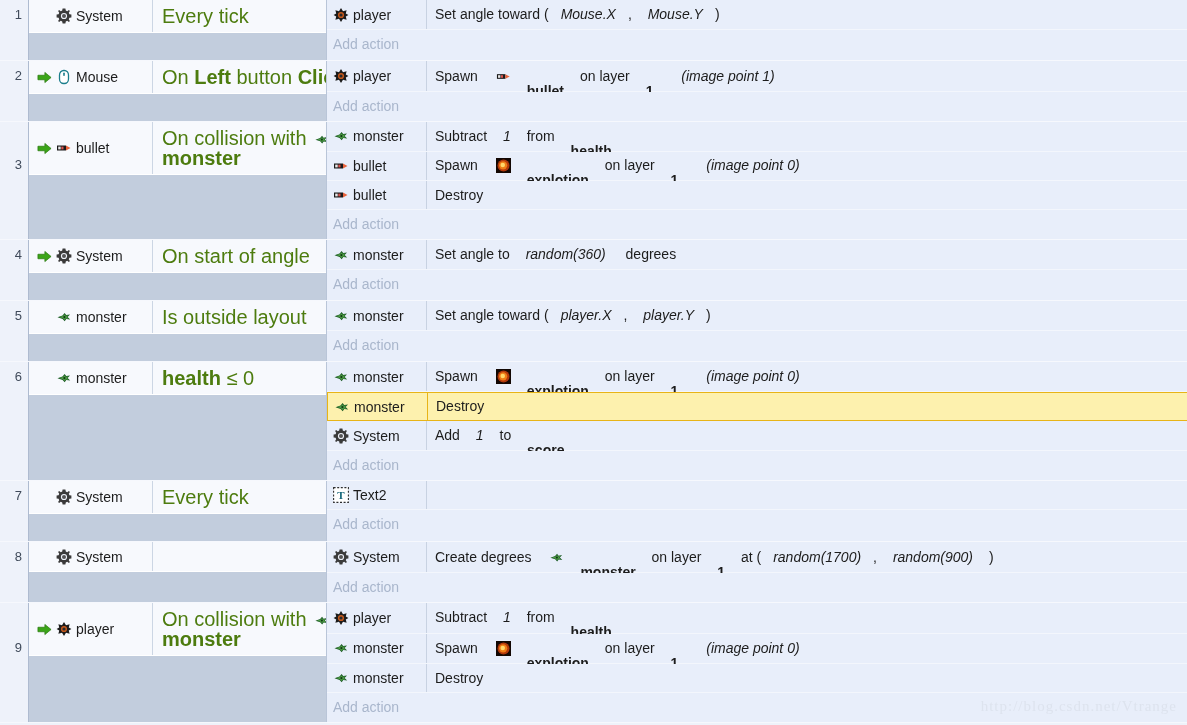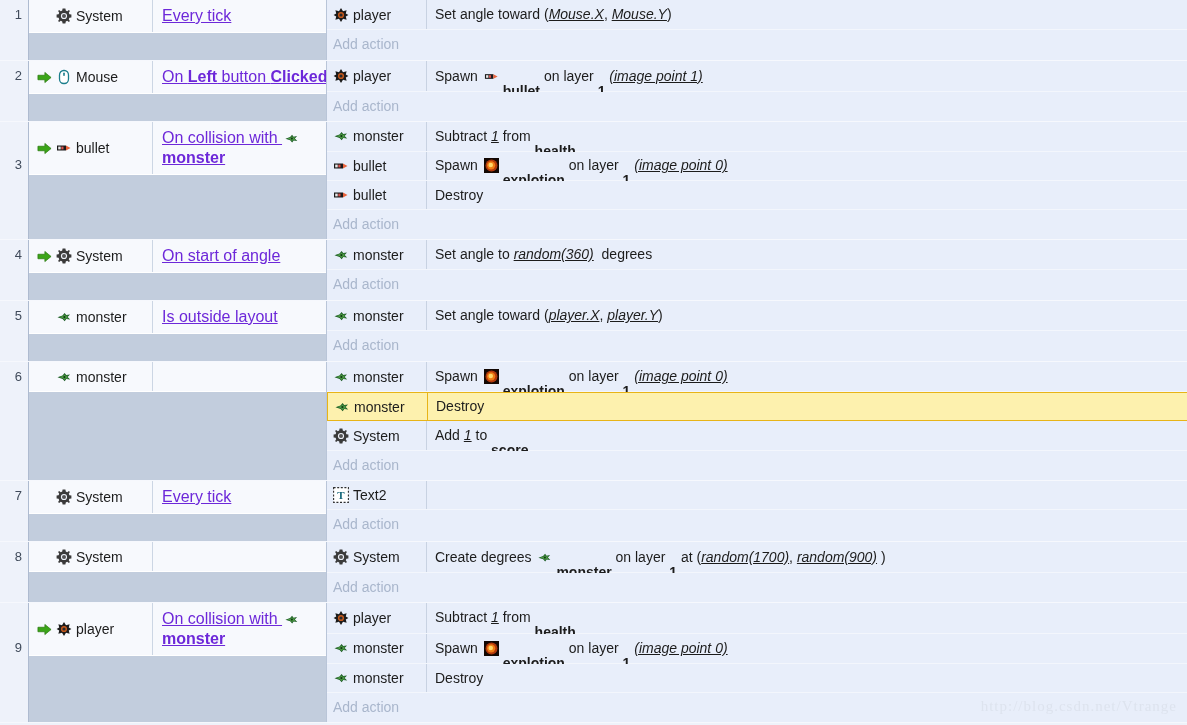--- a/index.html
+++ b/index.html
@@ -65,25 +65,24 @@
     gap: 4px;
     padding: 5px 4px 5px 8px;
     font-size: 14px;
     color: #1c1c1c;
     border-right: 1px solid #ccd6e4;
     justify-content: flex-start;
   }
   .cond-text {
     flex: 1 1 auto;
     padding: 6px 8px 6px 9px;
-    font-size: 16px;
-    color: #6d28d9;
+    font-size: 20px;
+    color: #4d7c0f;
     line-height: 20px;
     word-wrap: break-word;
-    text-decoration: underline;
   }
   .cond-filler { flex: 1 1 auto; background: #c2cddd; }
 
   
   .act-col {
     flex: 1 1 auto;
     min-width: 0;
     display: flex;
     flex-direction: column;
     background: #e8eefa;
@@ -115,35 +114,36 @@
   .act-row.highlight .act-obj { border-right: 1px solid #e8b417; }
   .act-text {
     flex: 1 1 auto;
     padding: 5px 8px;
     font-size: 14px;
     color: #1c1c1c;
     line-height: 19px;
     white-space: nowrap;
     display: flex;
     align-items: center;
+    gap: 12px;
   }
   .addaction {
     padding: 6px 8px 8px 6px;
     font-size: 14px;
     color: #a9b6cc;
     background: #e8eefa;
     min-height: 29px;
     display: flex;
     align-items: center;
   }
   .act-spacer { flex: 1 1 auto; background: #e8eefa; }
 
   
   .b  { font-weight: bold; margin-top: 30px; }
-  .i  { font-style: italic; text-decoration: underline; }
+  .i  { font-style: italic; }
   .pl { white-space: pre; }
 
   
   .ico { display: inline-block; flex: 0 0 auto; line-height: 0; vertical-align: middle; }
   .ico svg { display: block; }
 
   
   .watermark {
     position: absolute;
     right: 10px;
@@ -479,20 +479,21 @@
                 <span style="display: inline-block; width: 15px;"></span>
                 <span class="ico">
                   <svg width="16" height="16" viewBox="0 0 16 16">
       <path d="M1.5 8.2 L6.5 6.4 L8.6 4 L10.2 6 L14 5.4 L11.6 8.1 L14.2 10.6 L10.3 10.1 L8.7 12.3 L6.6 9.9 Z" fill="#1d5c26"></path>
       <path d="M3.2 8.1 L6.8 7.1 L8.6 5.4 L9.6 6.8 L12.4 6.4 L10.8 8.1 L12.5 9.8 L9.7 9.4 L8.7 10.9 L6.9 9.2 Z" fill="#4f9b45"></path>
       <circle cx="8.4" cy="8.1" r="1.1" fill="#0e3a14"></circle>
     </svg>
                 </span>
                 <span>monster</span>
               </div>
+              <div class="cond-text"><span class="b pl">health</span><span class="pl"> ≤ 0</span></div>
             </div>
             <div class="cond-filler"></div>
           </div>
           <div class="act-col">
             <div class="act-row">
               <div class="act-obj">
                 <span class="ico">
                   <svg width="16" height="16" viewBox="0 0 16 16">
       <path d="M1.5 8.2 L6.5 6.4 L8.6 4 L10.2 6 L14 5.4 L11.6 8.1 L14.2 10.6 L10.3 10.1 L8.7 12.3 L6.6 9.9 Z" fill="#1d5c26"></path>
       <path d="M3.2 8.1 L6.8 7.1 L8.6 5.4 L9.6 6.8 L12.4 6.4 L10.8 8.1 L12.5 9.8 L9.7 9.4 L8.7 10.9 L6.9 9.2 Z" fill="#4f9b45"></path>

